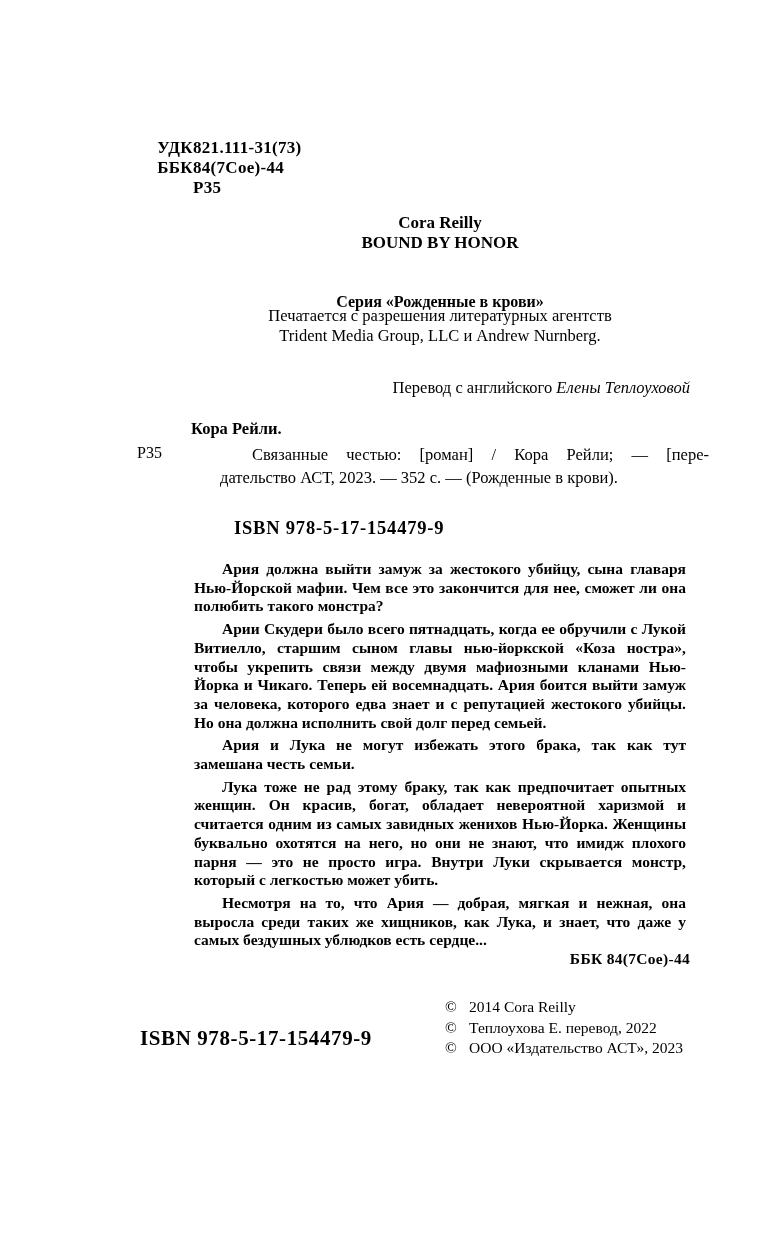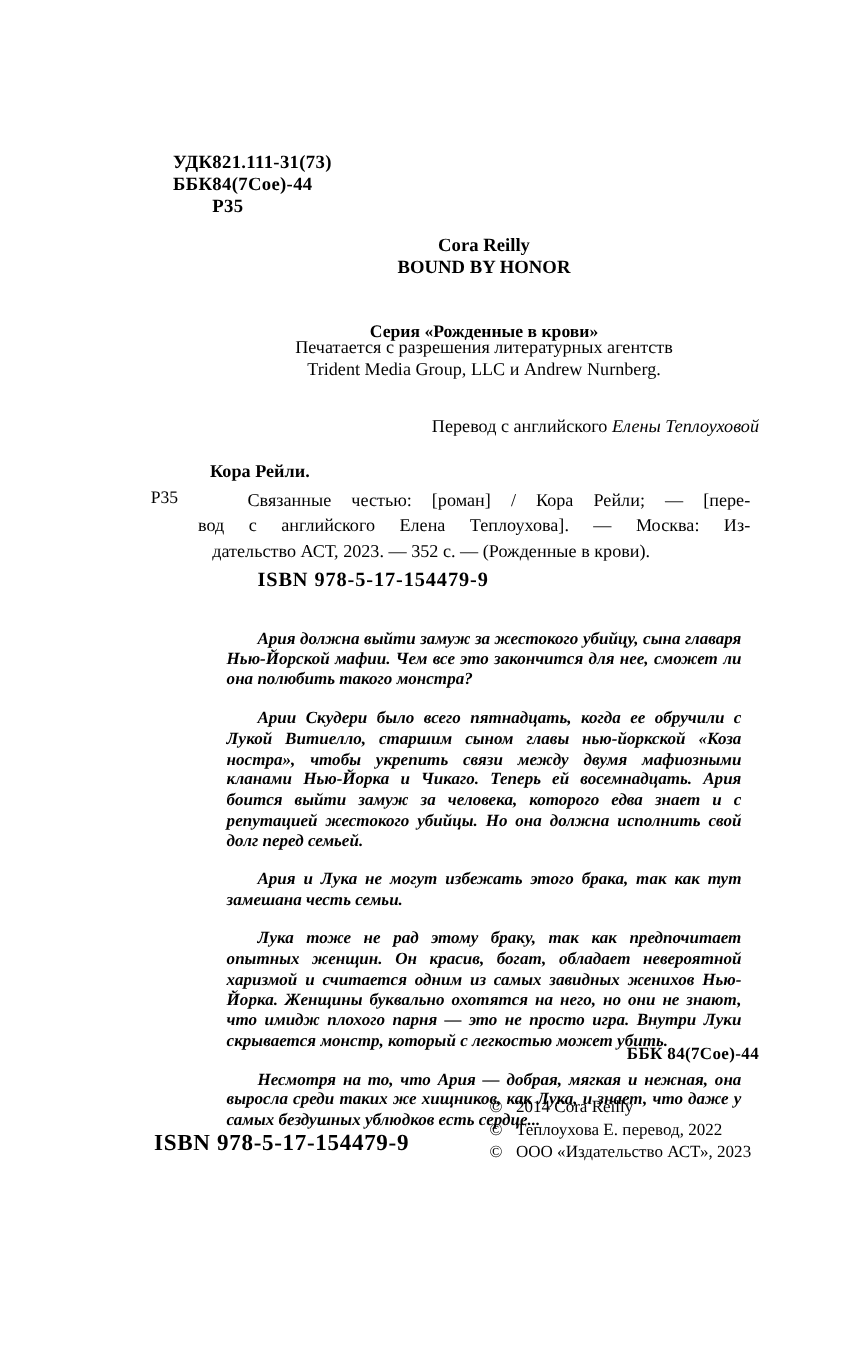--- a/index.html
+++ b/index.html
@@ -78,21 +78,21 @@
     font-size: 16.5px;
   }
   .margin-code {
     position: absolute;
     left: 137px;
     top: 444px;
     font-size: 16px;
   }
   .entry {
     position: absolute;
-    left: 180px;
+    left: 207px;
     top: 443px;
     width: 502px;
     font-size: 16.5px;
     line-height: 23px;
   }
   .entry .l { text-align: justify; text-align-last: justify; white-space: normal; }
   .entry .l.first { text-indent: 45px; }
   .entry .l.last { text-align-last: left; margin-left: 13px; }
 
   .mid-isbn {
@@ -108,21 +108,21 @@
   .annotation {
     position: absolute;
     left: 190px;
     top: 556px;
     width: 500px;
     font-weight: bold;
     font-size: 15.5px;
     line-height: 18.7px;
     text-align: justify;
   }
-  .annotation p { margin: 16px; text-indent: 28px; font-style: italic; }
+  .annotation p { margin: 4px; text-indent: 28px; }
 
   
   .bottom-codes {
     position: absolute;
     left: 190px;
     top: 949px;
     width: 500px;
     text-align: right;
     font-weight: bold;
     font-size: 15.5px;
@@ -185,21 +185,20 @@
   <div class="translation-line">
     <span>Перевод с английского </span><span class="translator">Елены Теплоуховой</span>
   </div>
 
   <div class="catalog-heading">Кора Рейли.</div>
 
   <div class="margin-code">Р35</div>
 
   <div class="entry">
     <div class="l first">Связанные честью: [роман] / Кора Рейли; — [пере-</div>
-    <div class="l">вод с английского Елена Теплоухова]. — Москва: Из-</div>
     <div class="l last">дательство АСТ, 2023. — 352 с. — (Рожденные в крови).</div>
   </div>
 
   <div class="mid-isbn">ISBN 978-5-17-154479-9</div>
 
   <div class="annotation">
     <p>Ария должна выйти замуж за жестокого убийцу, сына главаря Нью-Йорской мафии. Чем все это закончится для нее, сможет ли она полюбить такого монстра?</p>
     <p>Арии Скудери было всего пятнадцать, когда ее обручили с Лукой Витиелло, старшим сыном главы нью-йоркской «Коза ностра», чтобы укрепить связи между двумя мафиозными кланами Нью-Йорка и Чикаго. Теперь ей восемнадцать. Ария боится выйти замуж за человека, которого едва знает и с репутацией жестокого убийцы. Но она должна исполнить свой долг перед семьей.</p>
     <p>Ария и Лука не могут избежать этого брака, так как тут замешана честь семьи.</p>
     <p>Лука тоже не рад этому браку, так как предпочитает опытных женщин. Он красив, богат, обладает невероятной харизмой и считается одним из самых завидных женихов Нью-Йорка. Женщины буквально охотятся на него, но они не знают, что имидж плохого парня — это не просто игра. Внутри Луки скрывается монстр, который с легкостью может убить.</p>

